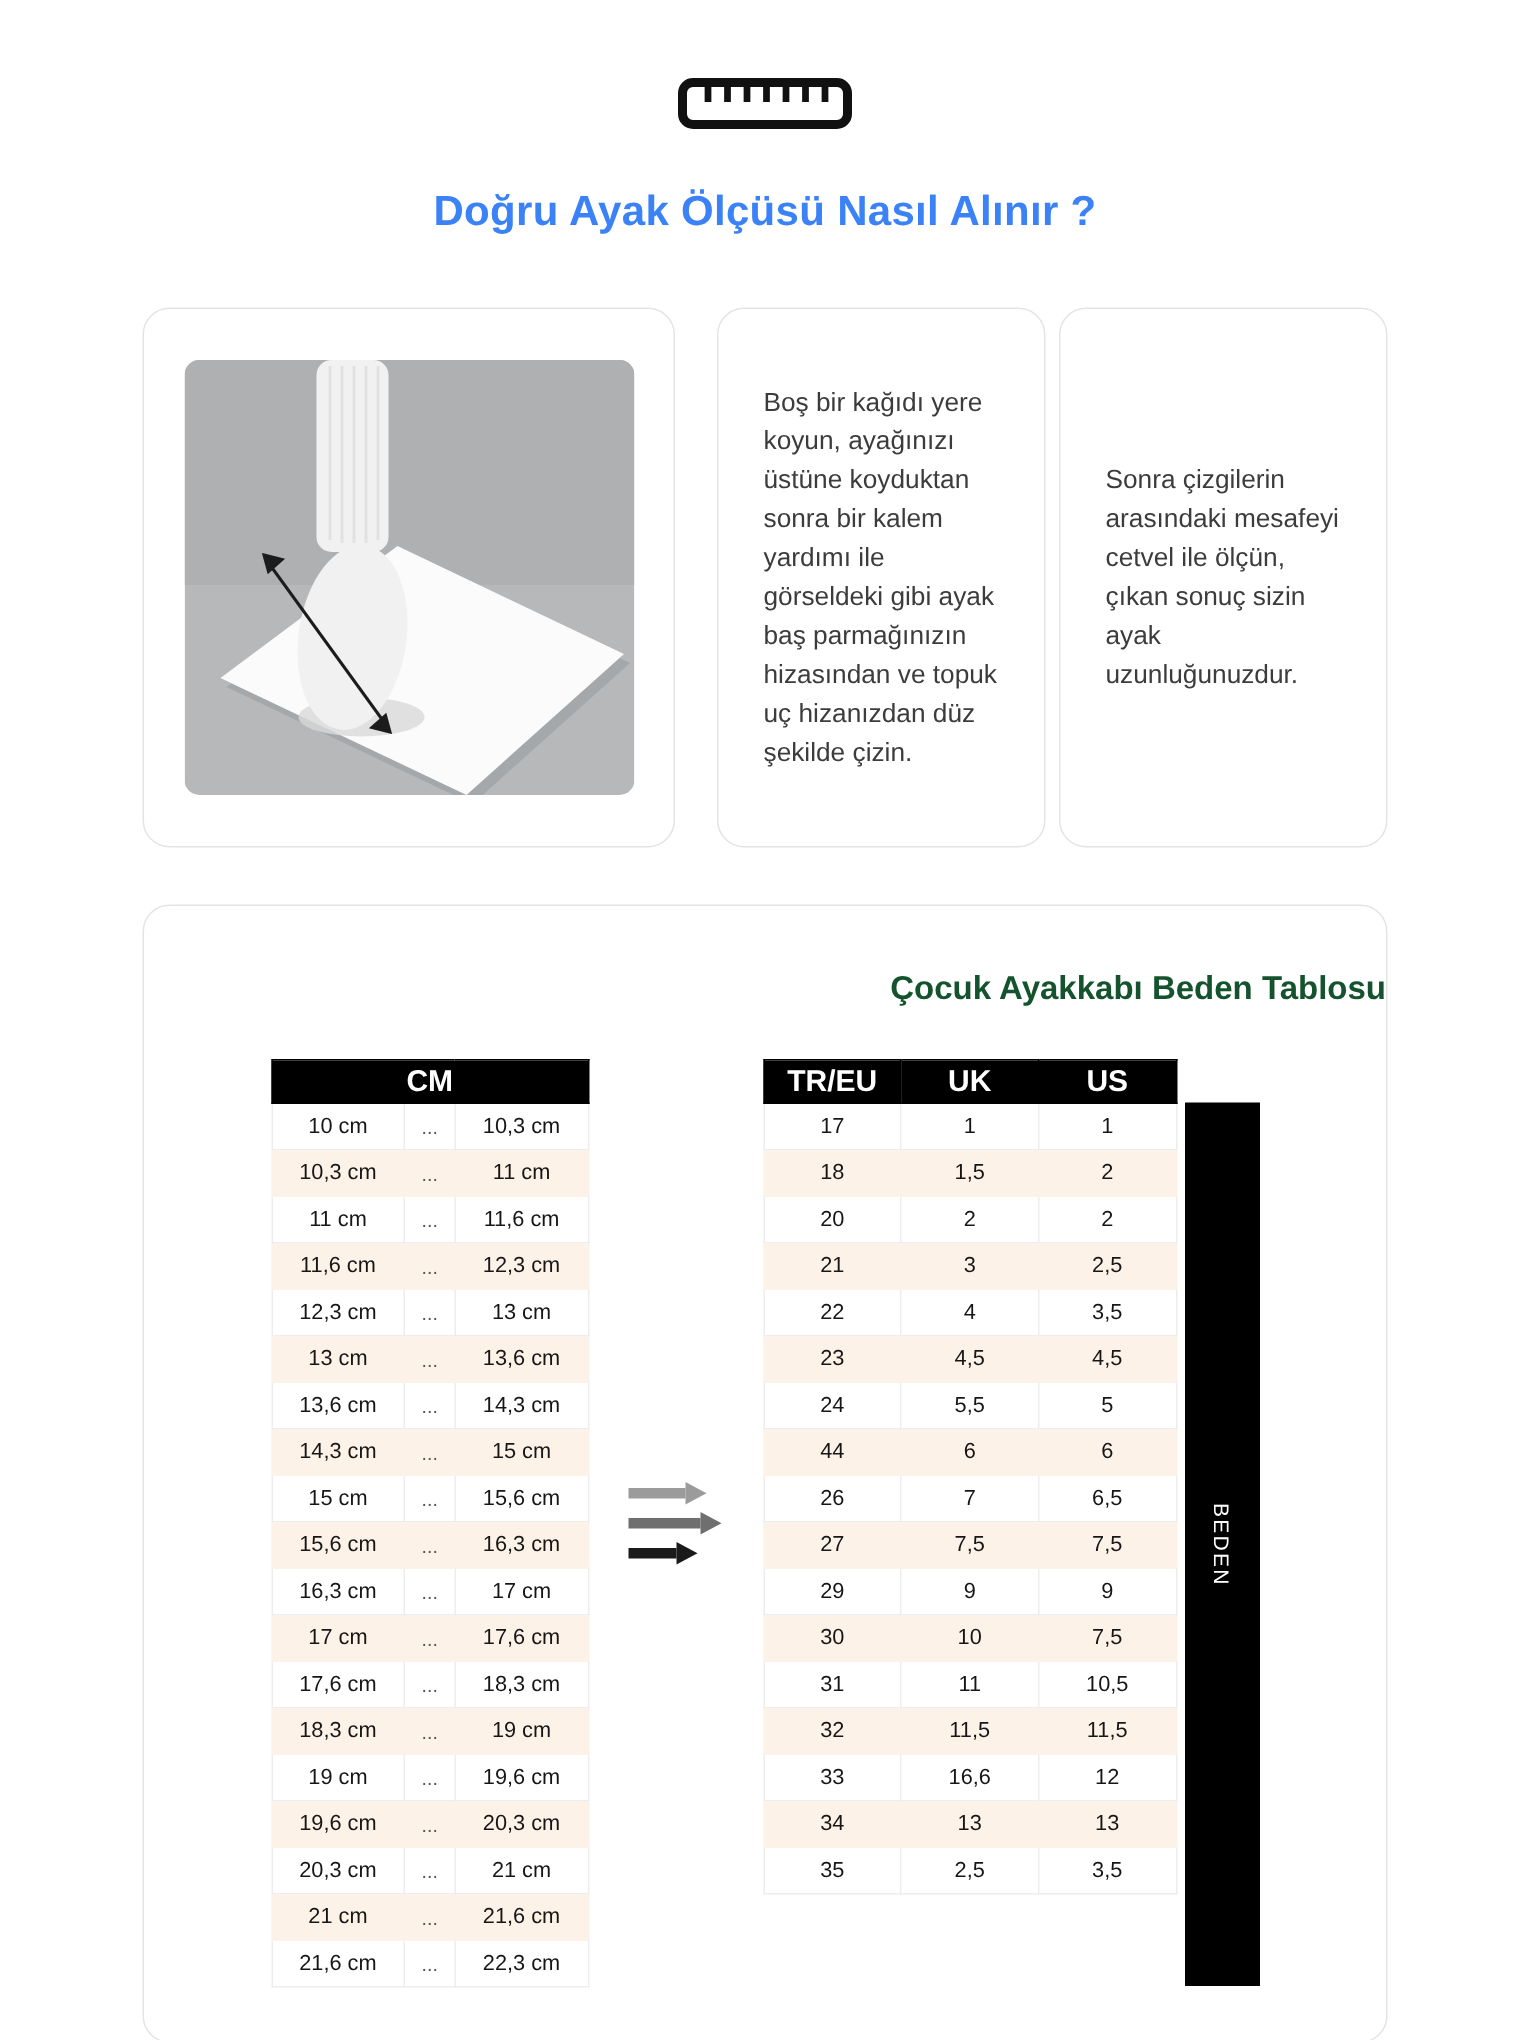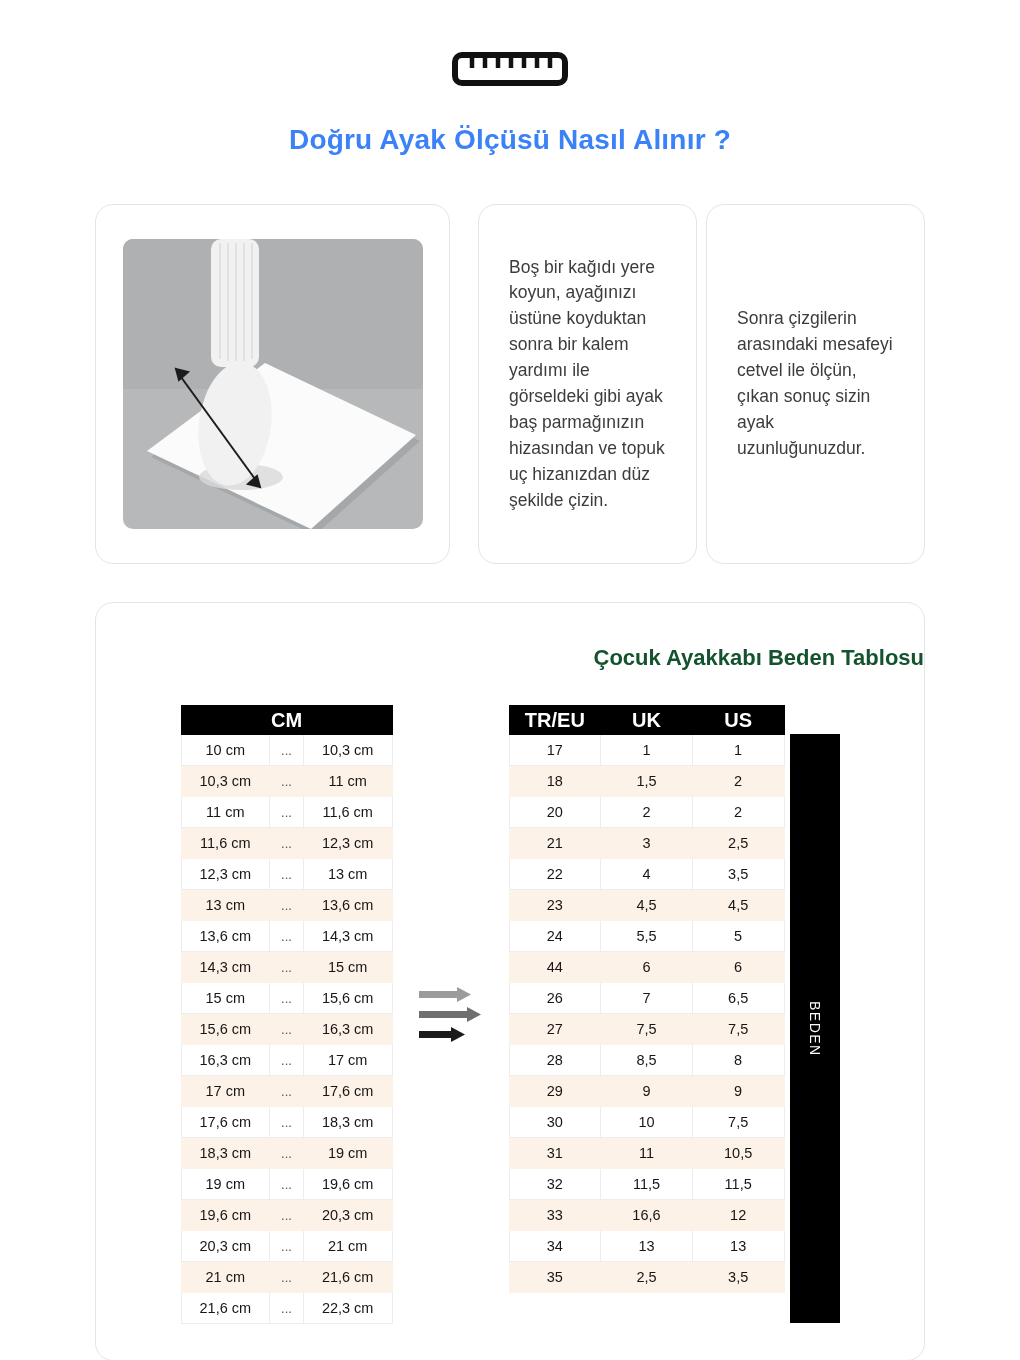--- a/index.html
+++ b/index.html
@@ -308,25 +308,20 @@
             <td>26</td>
             <td>7</td>
             <td>6,5</td>
           </tr>
           <tr>
             <td>27</td>
             <td>7,5</td>
             <td>7,5</td>
           </tr>
           <tr>
-            <td>28</td>
-            <td>8,5</td>
-            <td>8</td>
-          </tr>
-          <tr>
             <td>29</td>
             <td>9</td>
             <td>9</td>
           </tr>
           <tr>
             <td>30</td>
             <td>10</td>
             <td>7,5</td>
           </tr>
           <tr>

